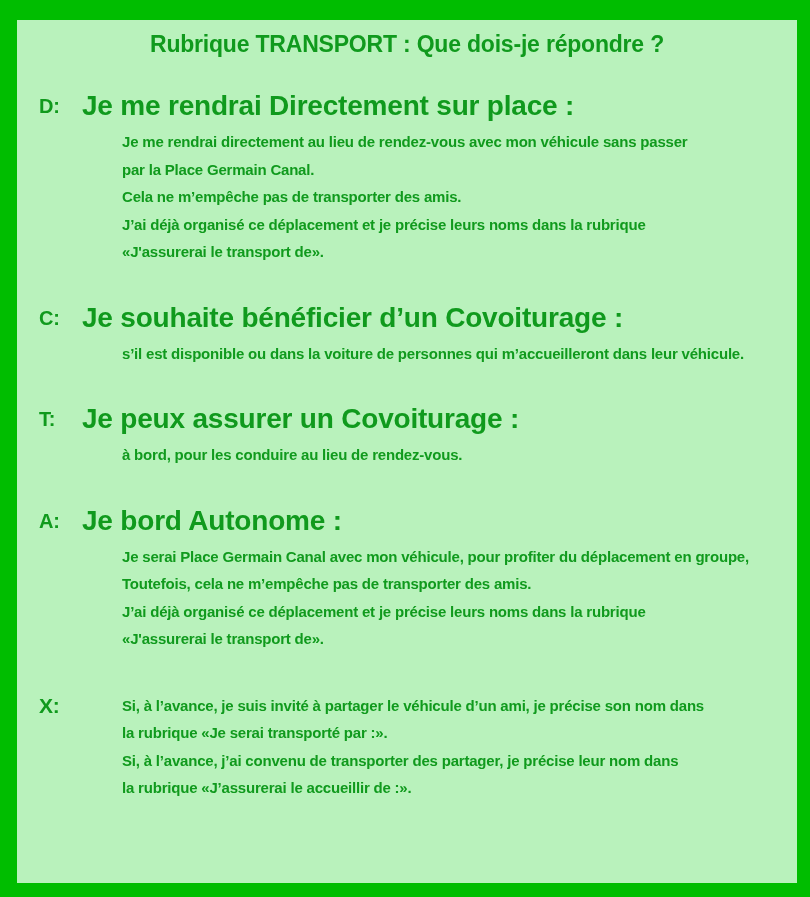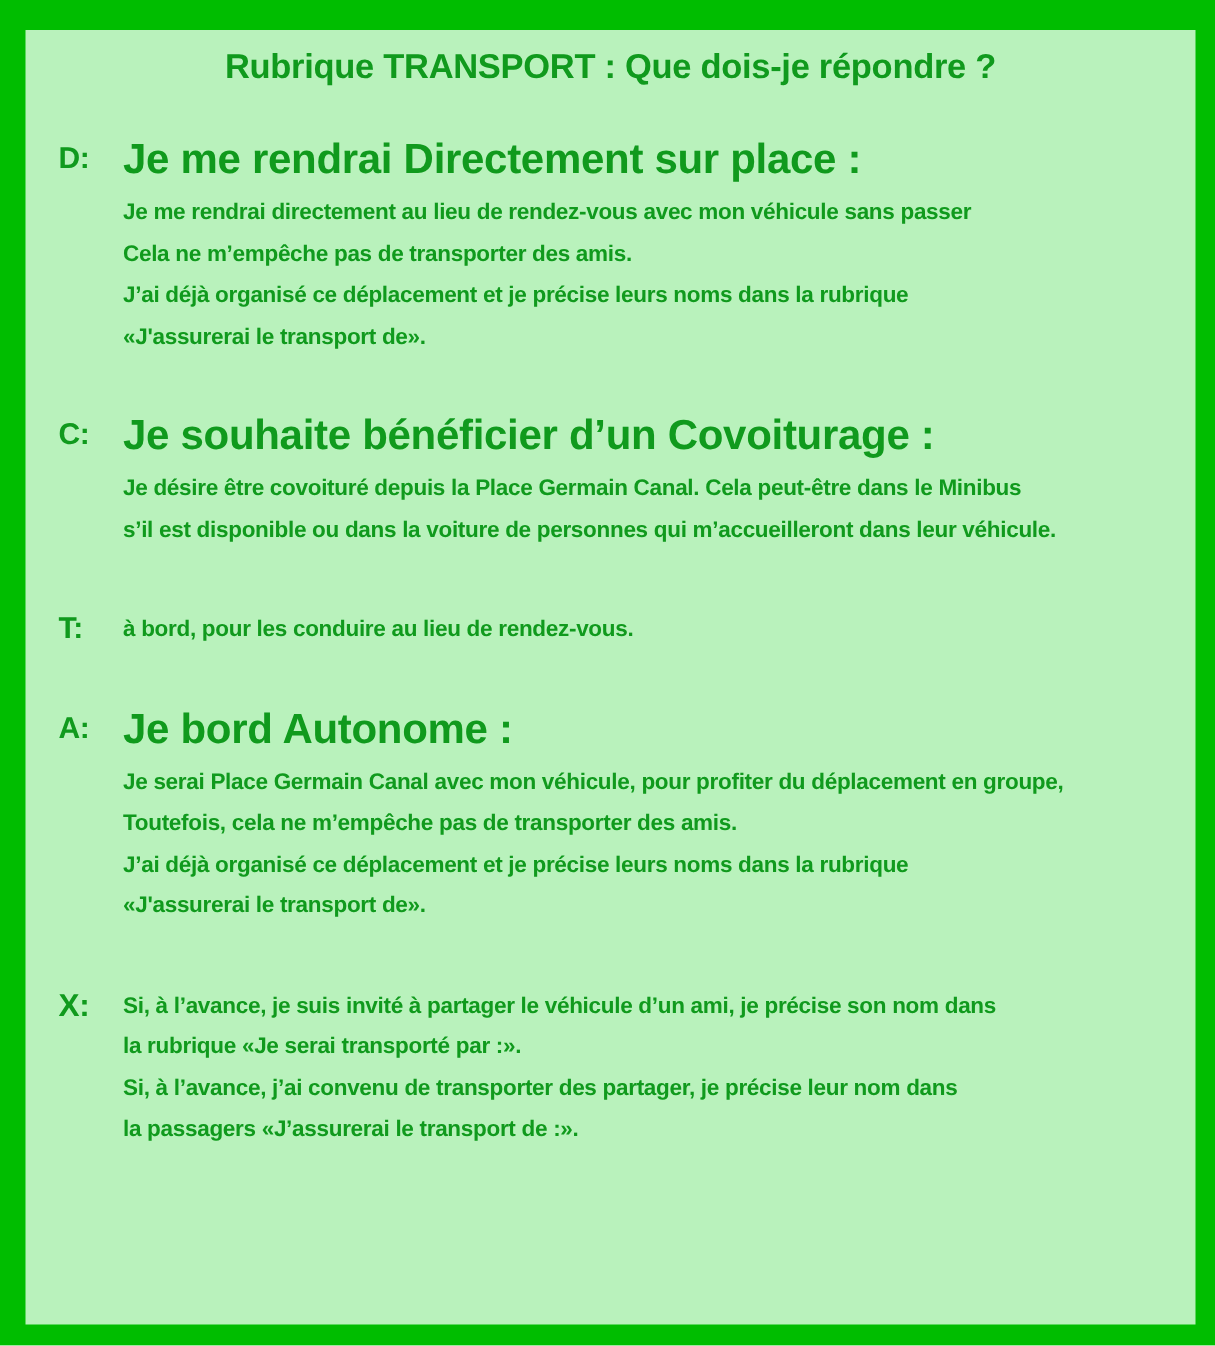--- a/index.html
+++ b/index.html
@@ -56,58 +56,60 @@
     margin-bottom: 9px;
   }
 
   .section-body { }
   .body-line {
     font-size: 15px;
     font-weight: bold;
     line-height: 27.5px;
     letter-spacing: -0.2px;
     white-space: nowrap;
+    margin-left: 40px;
   }
 </style>
 </head>
 <body>
 
 <div class="page">
 
   <div class="title">Rubrique TRANSPORT : Que dois-je répondre ?</div>
 
   <div class="sections">
 
     <div class="section first">
       <div class="section-label">D:</div>
       <div class="section-content">
         <div class="section-heading">Je me rendrai Directement sur place :</div>
         <div class="section-body">
           <div class="body-line">Je me rendrai directement au lieu de rendez-vous avec mon véhicule sans passer</div>
+          <div class="body-line">par la Place Germain Canal.</div>
           <div class="body-line">Cela ne m’empêche pas de transporter des amis.</div>
           <div class="body-line">J’ai déjà organisé ce déplacement et je précise leurs noms dans la rubrique</div>
           <div class="body-line">«J'assurerai le transport de».</div>
         </div>
       </div>
     </div>
 
     <div class="section">
       <div class="section-label">C:</div>
       <div class="section-content">
         <div class="section-heading">Je souhaite bénéficier d’un Covoiturage :</div>
         <div class="section-body">
-          <div class="body-line">Je désire être covoituré depuis la Place Germain Canal. Cela peut-être dans le Minibus</div>
           <div class="body-line">s’il est disponible ou dans la voiture de personnes qui m’accueilleront dans leur véhicule.</div>
         </div>
       </div>
     </div>
 
     <div class="section">
       <div class="section-label">T:</div>
       <div class="section-content">
+        <div class="section-heading">Je peux assurer un Covoiturage :</div>
         <div class="section-body">
           <div class="body-line">à bord, pour les conduire au lieu de rendez-vous.</div>
         </div>
       </div>
     </div>
 
     <div class="section">
       <div class="section-label">A:</div>
       <div class="section-content">
         <div class="section-heading">Je bord Autonome :</div>
@@ -120,19 +122,19 @@
       </div>
     </div>
 
     <div class="section section-x">
       <div class="section-label">X:</div>
       <div class="section-content">
         <div class="section-body">
           <div class="body-line">Si, à l’avance, je suis invité à partager le véhicule d’un ami, je précise son nom dans</div>
           <div class="body-line">la rubrique «Je serai transporté par :».</div>
           <div class="body-line">Si, à l’avance, j’ai convenu de transporter des partager, je précise leur nom dans</div>
-          <div class="body-line">la passagers «J’assurerai le transport de :».</div>
+          <div class="body-line">la rubrique «J’assurerai le accueillir de :».</div>
         </div>
       </div>
     </div>
 
   </div>
 </div>
 
 </body></html>

